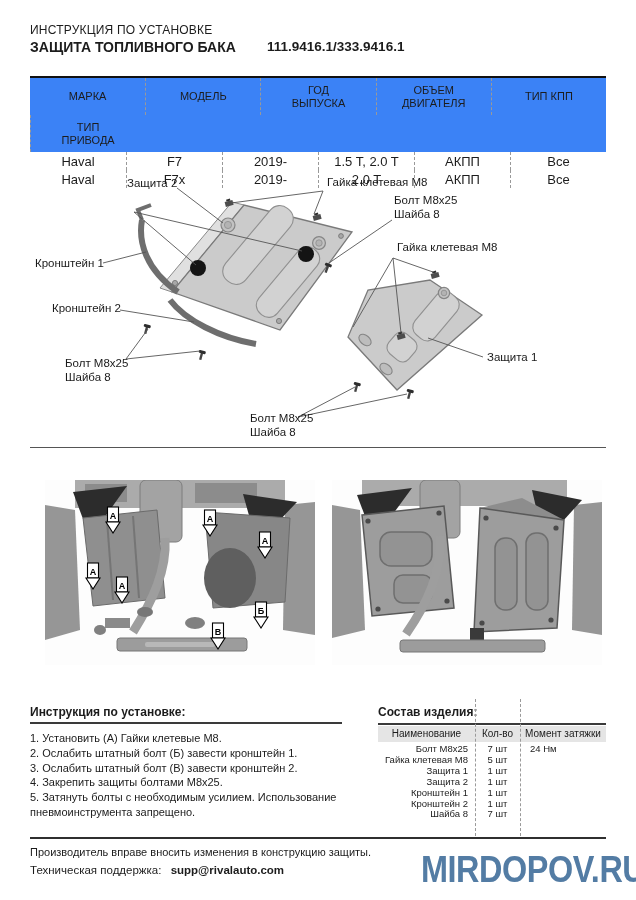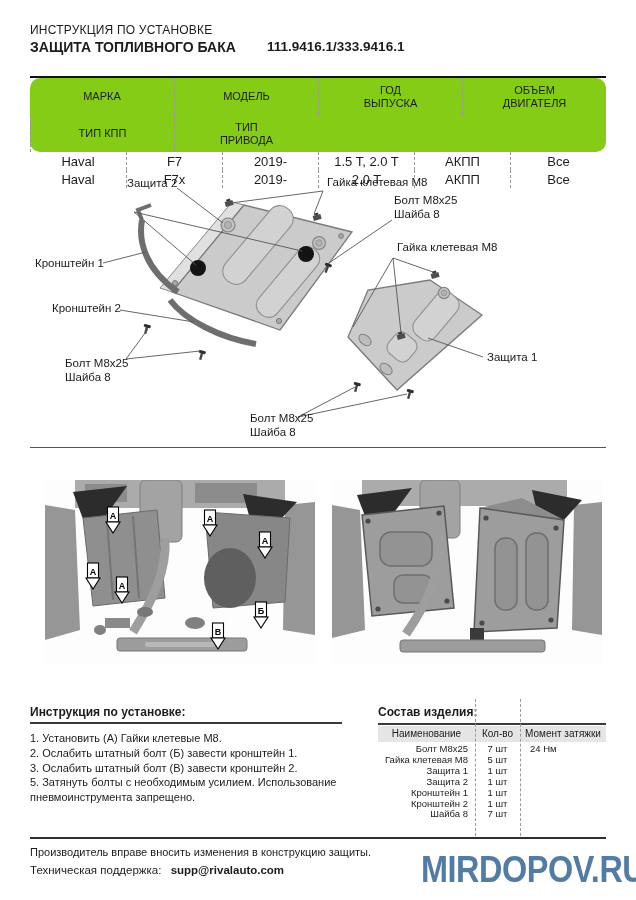--- a/index.html
+++ b/index.html
@@ -10,21 +10,21 @@
   }
   .abs { position:absolute; }
 
   
   .hdr-line1 { left:30px; top:23px; font-size:12px; letter-spacing:.2px; }
   .hdr-line2 { left:30px; top:39px; font-size:14px; font-weight:bold; }
   .hdr-num   { left:267px; top:39px; font-size:13.5px; font-weight:bold; }
 
   
   .fit { left:30px; top:76px; width:576px; border-top:2.5px solid #111; }
-  .fit-head { display:grid; grid-template-columns:repeat(4,1fr); background:#84cc16;border-radius:10px; }
+  .fit-head { display:grid; grid-template-columns:repeat(5,1fr); background:#3b82f6; }
   .fit-head > div {
     font-size:11px; text-align:center; padding:5px 2px; min-height:37px;
     display:flex; align-items:center; justify-content:center; white-space:pre-line; line-height:13px;
   }
   .fit-body { display:grid; grid-template-columns:repeat(6,1fr); }
   .fit-body > div { font-size:13px; text-align:center; padding:2px 2px 1px; line-height:15px; }
   .fit .dl { border-left:1px dashed #999; }
 
   
   .diagram { left:30px; top:170px; }
@@ -324,20 +324,21 @@
 </svg>
 
 <div class="abs hr1"></div>
 
 <div class="abs ins-title">Инструкция по установке:</div>
 <div class="abs ins-rule"></div>
 <div class="abs ins-steps">
   <div>1. Установить (А) Гайки клетевые М8.</div>
   <div>2. Ослабить штатный болт (Б) завести кронштейн 1.</div>
   <div>3. Ослабить штатный болт (В) завести кронштейн 2.</div>
+  <div>4. Закрепить защиты болтами М8х25.</div>
   <div>5. Затянуть болты с необходимым усилием. Использование пневмоинструмента запрещено.</div>
 </div>
 
 <div class="abs parts-title">Состав изделия:</div>
 <div class="abs parts-rule"></div>
 <div class="abs parts-band"></div>
 <div class="abs pdash" style="left:475px;"></div>
 <div class="abs pdash" style="left:520px;"></div>
 <div class="abs parts-head">
   <div>Наименование</div>

